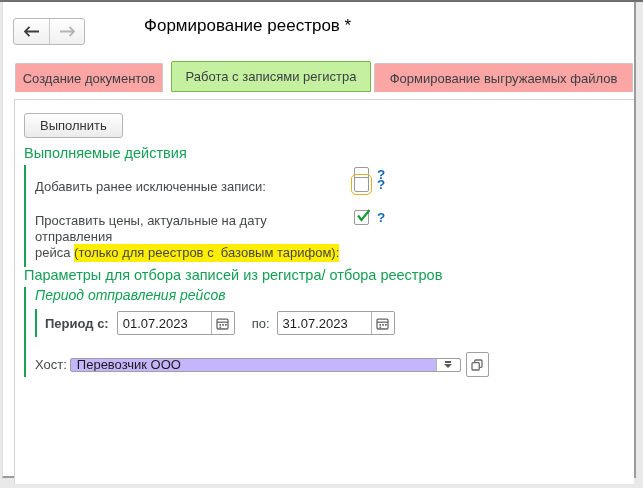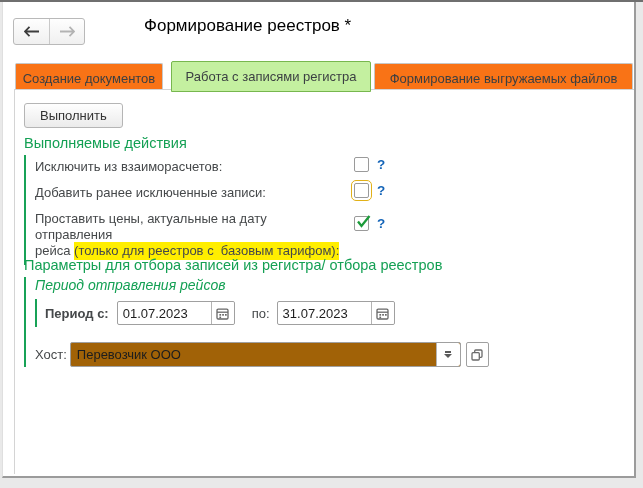--- a/index.html
+++ b/index.html
@@ -19,42 +19,42 @@
   
   .nav { position:absolute; left:10px; top:16px; display:flex;
     border:1px solid #b9b9b9; border-radius:3px; overflow:hidden;
     background:linear-gradient(#fefefe,#f0f0f0); }
   .nav-btn { width:35px; height:25px; display:flex; align-items:center; justify-content:center;
     background:transparent; border:none; cursor:pointer; }
   .nav-btn + .nav-btn { border-left:1px solid #c9c9c9; }
   
   .title { position:absolute; left:141px; top:14px; font-size:17px; color:#000; white-space:nowrap;text-align:center; }
   
-  .tab { position:absolute; top:61px; height:29px; background:#f97316;
+  .tab { position:absolute; top:61px; height:29px; background:#fca5a5;
     border:1px solid #c7c7c7; border-bottom:none; border-radius:2px 2px 0 0;
     font-size:13px; color:#3b3f42; display:flex; align-items:center; justify-content:center;
     cursor:pointer; white-space:nowrap; }
   .tab.active { top:59px; height:31px; background:#c4f0a0; border:1px solid #77b74e; z-index:2; }
   .tab1 { left:12px; width:148px; }
   .tab2 { left:168px; width:200px; }
   .tab3 { left:371px; width:259px; }
   
-  .panel { position:absolute; left:11px; top:87px; width:620px; height:385px;
+  .panel { position:absolute; left:11px; top:97px; width:620px; height:385px;
     border-left:1px solid #d4d4d4; border-top:1px solid #d4d4d4; background:#fff; }
   .execute { position:absolute; left:9px; top:13px; height:25px; padding:0 15px;
     font-family:inherit; font-size:13px; color:#333;
     background:linear-gradient(#fefefe,#ebebeb); border:1px solid #b5b5b5; border-radius:3px; cursor:pointer; }
   .h1 { position:absolute; left:9px; font-size:14.5px; color:#14a054; white-space:nowrap; }
   .h1.actions { top:45px; }
   .h1.filters { top:167px; }
   .group { border-left:2px solid #18a257; padding-left:9px; }
   .actions-group { position:absolute; left:9px; top:65px; width:430px; }
   .action-row { position:relative; padding:4px 0 6px 0; }
   .lbl { font-size:13px; color:#45484a; line-height:16px; }
-  .wrap { width:312px; white-space:pre-wrap; }
+  .wrap { width:312px; white-space:pre-wrap;margin-top:8px; }
   .hl { background:#ffee00; padding:1px 0 2px 0; }
   .controls { position:absolute; left:319px; display:flex; align-items:center; gap:8px; }
   .r1 .controls, .r2 .controls { top:2px; }
   .r3 .controls { top:9px; }
   .checkbox { position:relative; width:15px; height:15px; background:#fff;
     border:1px solid #9a9a9a; border-radius:2px; cursor:pointer; display:inline-block; }
   .checkbox.focused { outline:1px solid #e2b118; outline-offset:2px; }
   .checkbox .check { position:absolute; left:1px; top:-2px; }
   .help { font-size:13.5px; font-weight:bold; color:#1565b8; text-decoration:none; cursor:pointer; }
   
@@ -65,21 +65,21 @@
   .flabel { font-size:13px; color:#45484a; white-space:nowrap; }
   .from-label { min-width:58px; margin-right:8px;font-weight:bold; }
   .to-label { margin-left:17px; margin-right:7px; }
   .host-label { margin-right:3px; }
   .datefield { display:flex; width:118px; height:24px; border:1px solid #a0a0a0; border-radius:2px; background:#fff; }
   .datefield input { flex:1; min-width:0; border:none; outline:none; padding:0 5px;
     font-family:inherit; font-size:13px; color:#1d1d1d; background:transparent; }
   .calbtn { width:23px; border:none; border-left:1px solid #b3b3b3; background:#fff;
     display:flex; align-items:center; justify-content:center; cursor:pointer; border-radius:0 2px 2px 0; }
   .host-row { margin-top:15px; }
-  .combo { display:flex; width:391px; height:25px; border:1px solid #a0a0a0; border-radius:2px; background:#a16207; }
+  .combo { display:flex; width:391px; height:14px; border:1px solid #a0a0a0; border-radius:2px; background:#c4b5fd; }
   .combo input { flex:1; min-width:0; border:none; outline:none; padding:0 6px;
     font-family:inherit; font-size:13px; color:#1d1d1d; background:transparent; }
   .dropbtn { width:24px; border:none; border-left:1px solid #b3b3b3; background:#fff;
     display:flex; flex-direction:column; align-items:center; justify-content:center; gap:1px;
     cursor:pointer; border-radius:0 2px 2px 0; }
   .drop-bar { width:6px; height:2px; background:#5a5a5a; }
   .drop-tri { width:0; height:0; border-left:4px solid transparent; border-right:4px solid transparent;
     border-top:4px solid #5a5a5a; }
   .openbtn { width:23px; height:25px; margin-left:5px; border:1px solid #a0a0a0; border-radius:2px;
     background:#fff; display:flex; align-items:center; justify-content:center; cursor:pointer; }
@@ -117,21 +117,20 @@
 
   <div class="panel">
 
     <button class="execute">Выполнить</button>
 
     <div class="h1 actions">Выполняемые действия</div>
 
     <div class="group actions-group">
 
       <div class="action-row r1">
-        <div class="lbl">Исключить из взаиморасчетов:</div>
         <div class="controls">
           <span class="checkbox"></span>
           <a class="help">?</a>
         </div>
       </div>
 
       <div class="action-row r2">
         <div class="lbl">Добавить ранее исключенные записи:</div>
         <div class="controls">
           <span class="checkbox focused"></span>

